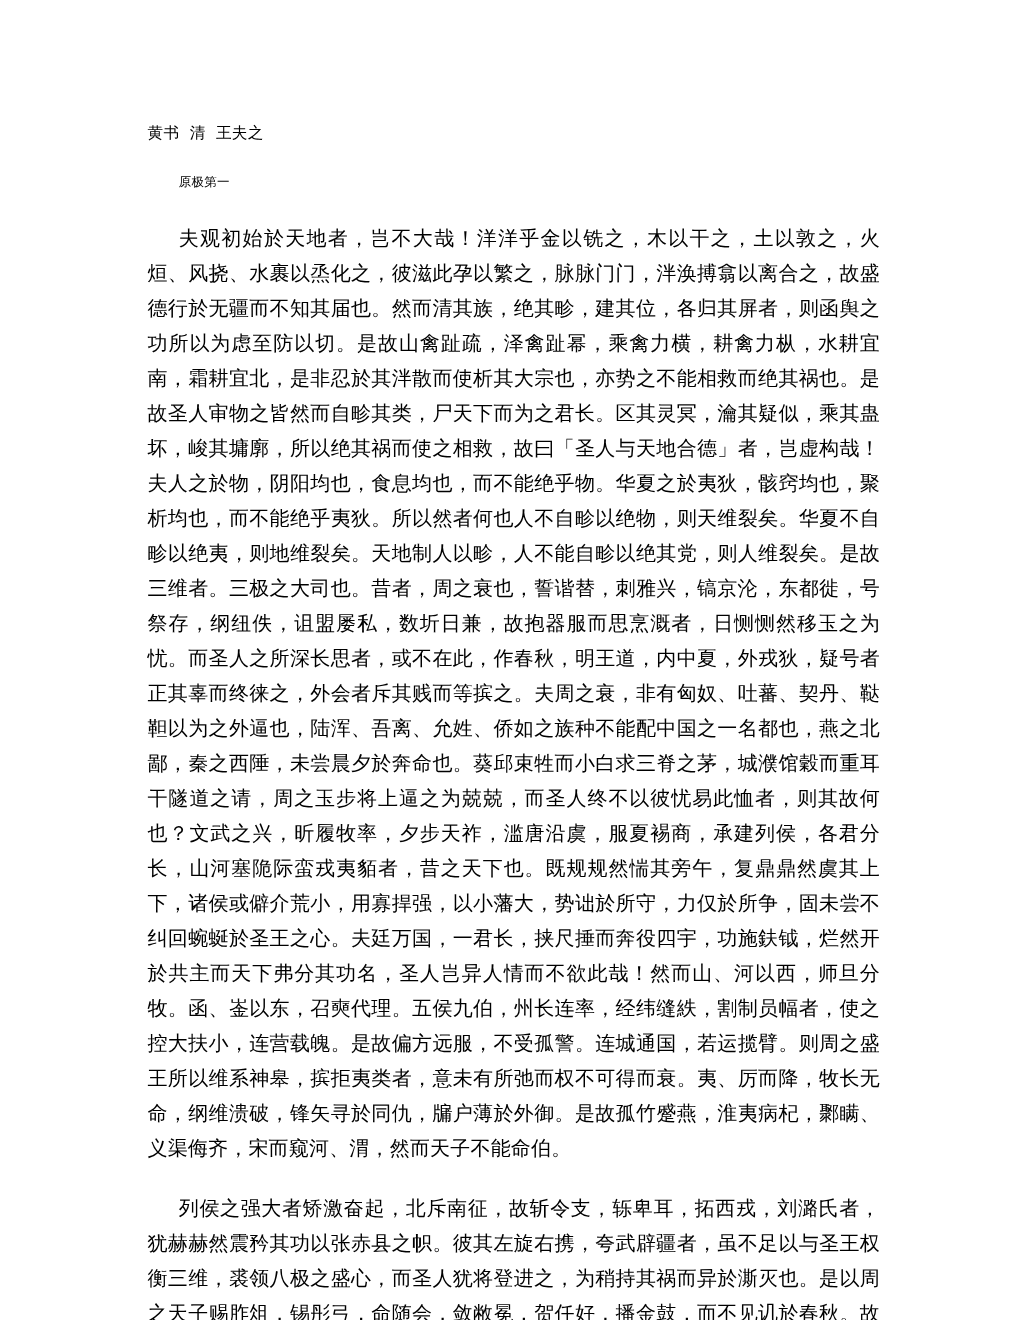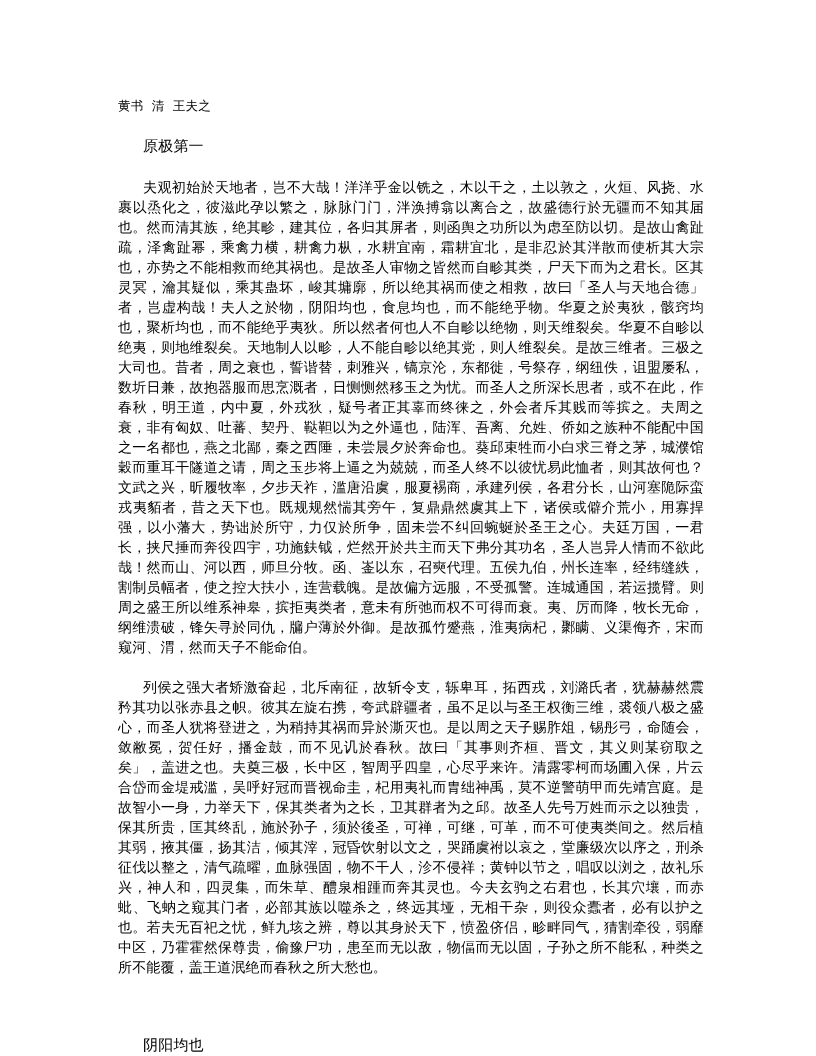--- a/index.html
+++ b/index.html
@@ -23,33 +23,33 @@
     padding: 96px 110px 96px 118px;
   }
   .doc-title {
     font-size: 12.5px;
     line-height: 19.5px;
     letter-spacing: 0.2px;
     margin: 0 0 21px 0;
     white-space: pre;
   }
   .section-heading {
-    font-size: 15px;
+    font-size: 10px;
     line-height: 19.5px;
     letter-spacing: 0.2px;
     margin: 0 0 21px 0;
     text-indent: 25px;
   }
   .section-heading.trailing {
     margin-top: 58px;
     margin-bottom: 0;
   }
   .body-para {
-    font-size: 14px;
-    line-height: 20px;
+    font-size: 16px;
+    line-height: 28px;
     letter-spacing: 0.15px;
     margin: 0 2px 21px 0;
     text-align: justify;
     text-justify: inter-character;
     text-indent: 25px;
     word-break: break-all;
     overflow-wrap: anywhere;
   }
   .body-para:last-of-type {
     margin-bottom: 0;

